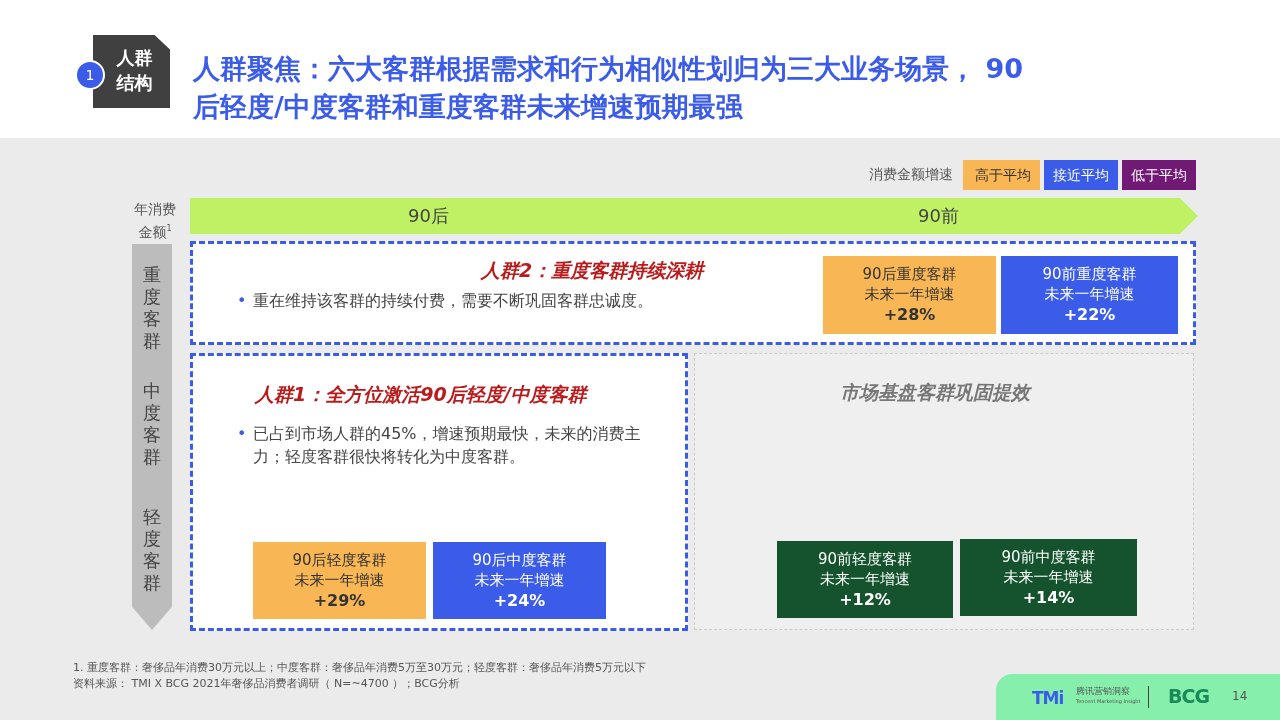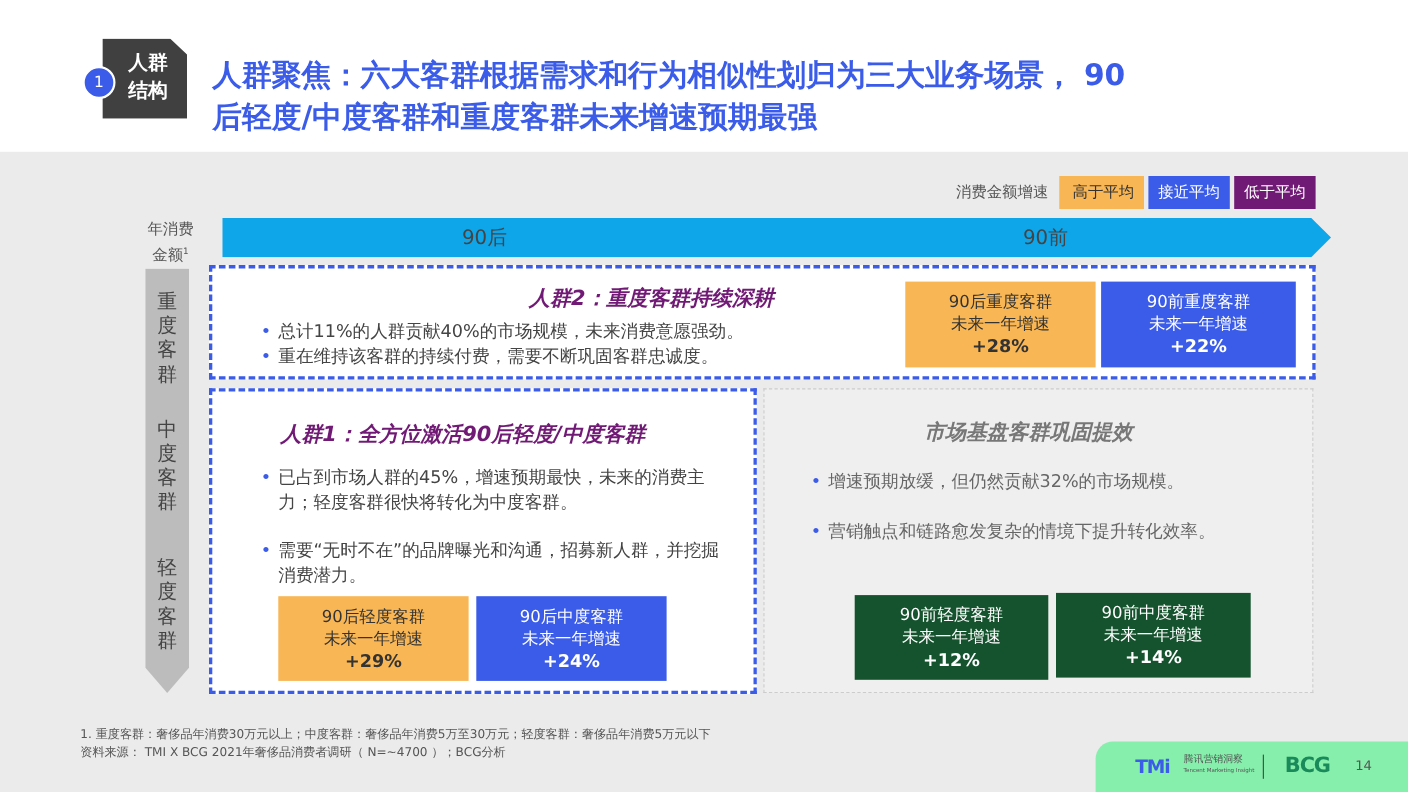--- a/index.html
+++ b/index.html
@@ -16,32 +16,32 @@
 
   .legend { position: absolute; top: 160px; right: 84px; display: flex; align-items: center; gap: 4px; font-size: 14px; }
   .legend-label { color: #555; margin-right: 6px; }
   .legend-chip { height: 30px; line-height: 30px; padding: 0 9px; font-size: 14px; }
   .chip-above { background: #f8b654; color: #333; padding-left: 12px; }
   .chip-near { background: #3b5ce8; color: #fff; }
   .chip-below { background: #701a75; color: #fff; }
 
   .y-axis-label { position: absolute; left: 128px; top: 200px; width: 54px; text-align: center; font-size: 14px; color: #555; line-height: 19px; }
   .y-axis-label sup { font-size: 8px; }
-  .x-arrow { position: absolute; left: 202px; top: 198px; width: 1008px; height: 36px; background: #0ea5e9;
+  .x-arrow { position: absolute; left: 190px; top: 198px; width: 1008px; height: 36px; background: #bef264;
     clip-path: polygon(0 0, 98.2% 0, 100% 50%, 98.2% 100%, 0 100%); padding-left: 47px; }
   .x-label { position: absolute; top: 6px; font-size: 18px; color: #444; }
   .y-arrow { position: absolute; left: 132px; top: 244px; width: 40px; height: 386px; background: #bcbcbc;
     clip-path: polygon(0 0, 100% 0, 100% 94%, 50% 100%, 0 94%); }
   .y-seg { position: absolute; left: 0; width: 40px; text-align: center; font-size: 18px; line-height: 22px; color: #444; }
 
   .box-heavy { position: absolute; left: 190px; top: 241px; width: 1006px; height: 104px; background: #fff; border: 3px dashed #3b5ce8; }
   .box-light { position: absolute; left: 190px; top: 353px; width: 498px; height: 278px; background: #fff; border: 3px dashed #3b5ce8; }
   .box-base { position: absolute; left: 694px; top: 353px; width: 500px; height: 277px; background: #efefef; border: 1px dashed #ccc; }
 
-  .box-title { position: absolute; font-size: 19px; font-weight: bold; font-style: italic; color: #701a75; }
+  .box-title { position: absolute; font-size: 19px; font-weight: bold; font-style: italic; color: #b91c1c; }
   .box-title.gray { color: #777; }
   .bullets { position: absolute; list-style: none; font-size: 16px; line-height: 23px; color: #444; }
   .bullets li { position: relative; padding-left: 18px; }
   .bullets li::before { content: "•"; color: #3b5ce8; position: absolute; left: 2px; top: 0; }
   .bullets.gray li { color: #666; }
 
   .stat { position: absolute; text-align: center; font-size: 15px; line-height: 20px; padding-top: 8px; }
   .stat .pct { font-weight: bold; font-size: 16px; margin-top: 1px; }
   .stat.above { background: #f8b654; color: #333; }
   .stat.near { background: #3b5ce8; color: #fff; }
@@ -90,59 +90,53 @@
 
 <div class="y-arrow">
   <div class="y-seg" style="top:20px; width:40px; padding:0 11px; word-break:break-all;">重度客群</div>
   <div class="y-seg" style="top:136px; width:40px; padding:0 11px; word-break:break-all;">中度客群</div>
   <div class="y-seg" style="top:262px; width:40px; padding:0 11px; word-break:break-all;">轻度客群</div>
 </div>
 
 <div class="box-heavy">
   <div class="box-title" style="left:288px; top:14px;">人群2：重度客群持续深耕</div>
   <ul class="bullets" style="left:42px; top:45px; width:560px;">
-    <li>总计11%的人群贡献40%的市场规模，未来消费意愿强劲。</li>
     <li>重在维持该客群的持续付费，需要不断巩固客群忠诚度。</li>
   </ul>
   <div class="stat above" style="left:630px; top:12px; width:173px; height:78px;">
     <div>90后重度客群</div>
     <div>未来一年增速</div>
     <div class="pct">+28%</div>
   </div>
   <div class="stat near" style="left:808px; top:12px; width:177px; height:78px;">
     <div>90前重度客群</div>
     <div>未来一年增速</div>
     <div class="pct">+22%</div>
   </div>
 </div>
 
 <div class="box-light">
   <div class="box-title" style="left:62px; top:26px;">人群1：全方位激活90后轻度/中度客群</div>
   <ul class="bullets" style="left:42px; top:66px; width:420px;">
     <li style="margin-bottom:20px;">已占到市场人群的45%，增速预期最快，未来的消费主力；轻度客群很快将转化为中度客群。</li>
-    <li>需要“无时不在”的品牌曝光和沟通，招募新人群，并挖掘消费潜力。</li>
   </ul>
   <div class="stat above" style="left:60px; top:186px; width:173px; height:77px;">
     <div>90后轻度客群</div>
     <div>未来一年增速</div>
     <div class="pct">+29%</div>
   </div>
   <div class="stat near" style="left:240px; top:186px; width:173px; height:77px;">
     <div>90后中度客群</div>
     <div>未来一年增速</div>
     <div class="pct">+24%</div>
   </div>
 </div>
 
 <div class="box-base">
   <div class="box-title gray" style="left:145px; top:26px;">市场基盘客群巩固提效</div>
-  <ul class="bullets gray" style="left:40px; top:72px; width:440px;">
-    <li style="margin-bottom:22px;">增速预期放缓，但仍然贡献32%的市场规模。</li>
-    <li>营销触点和链路愈发复杂的情境下提升转化效率。</li>
-  </ul>
   <div class="stat below" style="left:82px; top:187px; width:176px; height:77px;">
     <div>90前轻度客群</div>
     <div>未来一年增速</div>
     <div class="pct">+12%</div>
   </div>
   <div class="stat below" style="left:265px; top:185px; width:177px; height:77px;">
     <div>90前中度客群</div>
     <div>未来一年增速</div>
     <div class="pct">+14%</div>
   </div>

